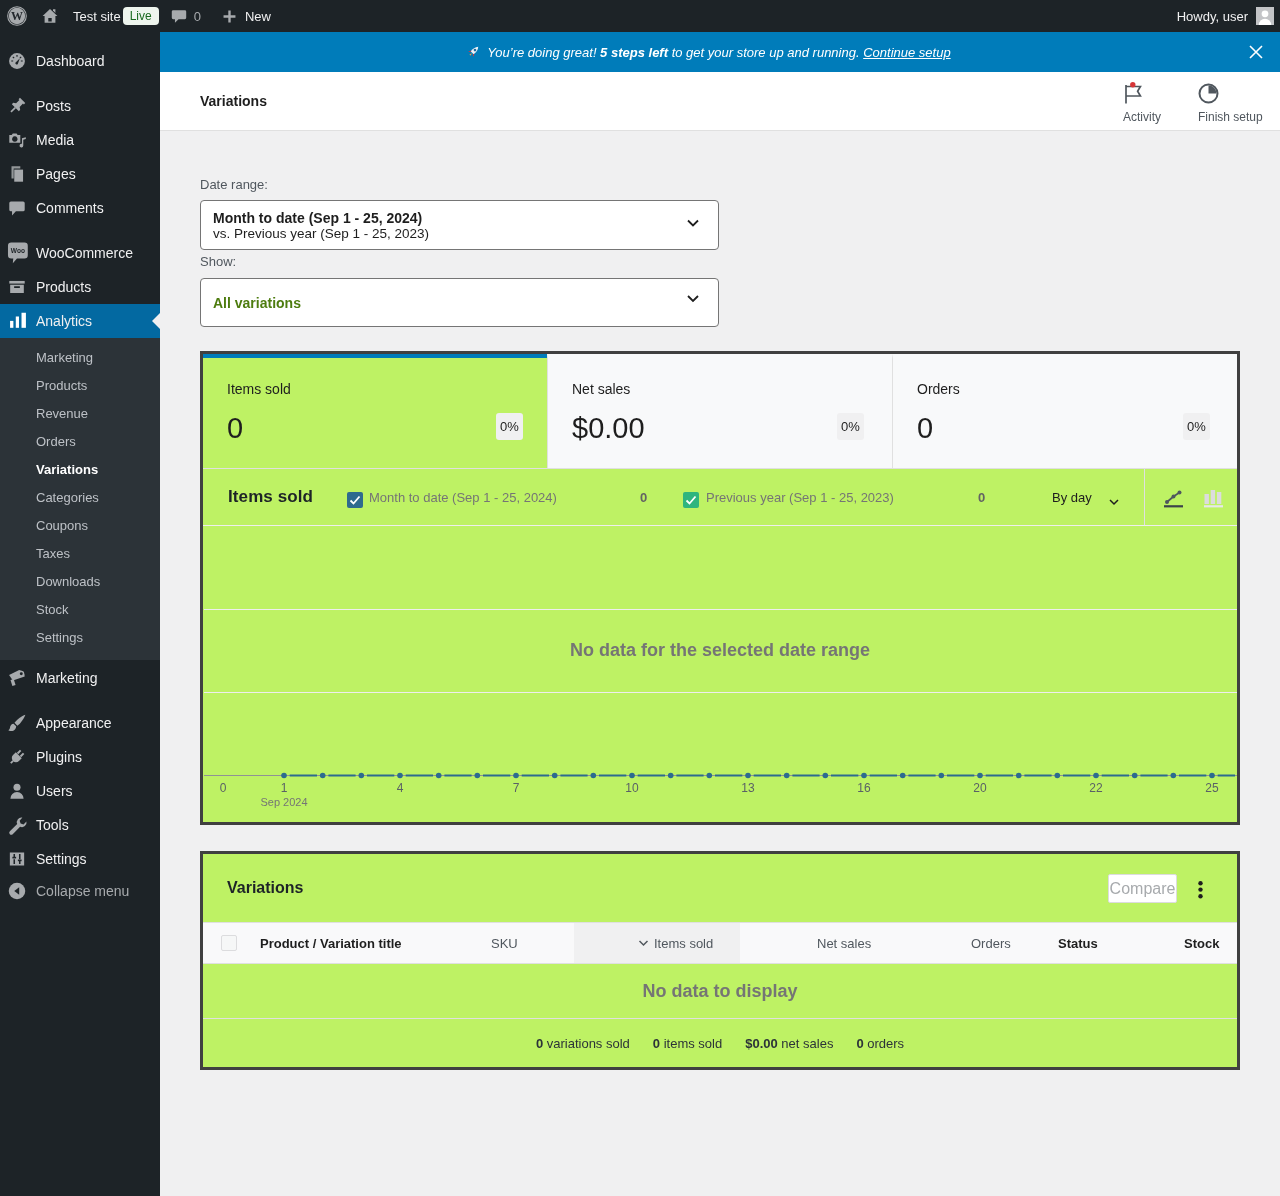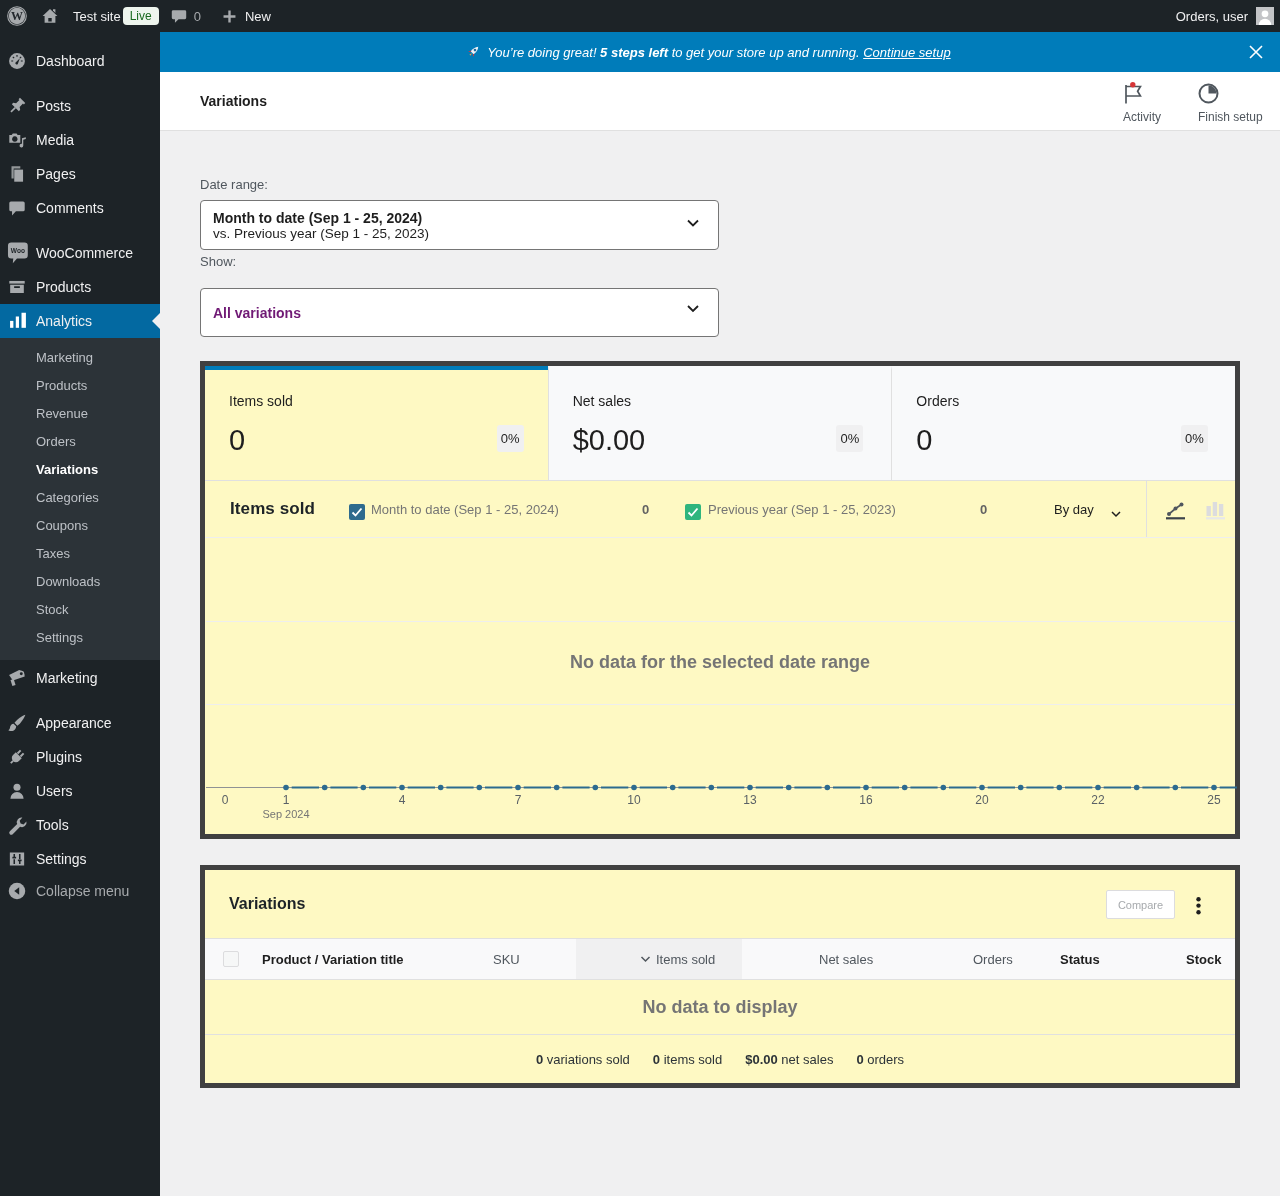--- a/index.html
+++ b/index.html
@@ -32,21 +32,21 @@
 #banner .close { position:absolute; right:13px; top:9px; }
 #pageheader { height:59px; background:#fff; border-bottom:1px solid #e0e0e0; position:relative; }
 #pageheader h1 { font-size:14px; font-weight:bold; color:#1e1e1e; position:absolute; left:40px; top:50%; transform:translateY(-50%); }
 .hdr-act { position:absolute; top:11px; text-align:left; color:#50575e; font-size:12px; }
 .hdr-act .lbl { margin-top:3px; }
 #main { padding:0 40px; }
 label.toplabel { display:block; font-size:13px; color:#50575e; }
 .selectbox { background:#fff; border:1px solid #757575; border-radius:4px; position:relative; width:519px; }
 .selectbox .chev { position:absolute; right:16px; top:50%; transform:translateY(-50%); }
 
-.card { background:#fef9c3; border:5px solid #404040; }
+.card { background:#bef264; border:3px solid #404040; }
 #statcard { margin-top:24px; width:1040px; }
 #tabs { display:flex; height:115px; border-bottom:1px solid #e0e0e0; }
 .tab { flex:1; position:relative; padding:23px 24px 0 24px; }
 .tab.active { border-top:4px solid #007cba; }
 .tab.inactive { background:#f8f9fa; border-left:1px solid #e0e0e0; border-top:4px solid transparent; }
 .tab .t-title { font-size:14px; color:#1e1e1e; }
 .tab .t-num { font-size:29px; color:#1e1e1e; margin-top:15px; }
 .tab .t-pct { position:absolute; right:24px; top:55px; background:#f0f0f1; color:#1e1e1e; font-size:13px; width:27px; height:27px; line-height:27px; text-align:center; border-radius:3px; }
 #chart-head { height:57px; border-bottom:1px solid #eeeeee; display:flex; align-items:center; position:relative; }
 #chart-head .ch-title { font-size:17px; font-weight:bold; color:#1d2327; margin-left:25px; letter-spacing:0.1px; }
@@ -54,21 +54,21 @@
 #chart-body { height:296px; position:relative; }
 .gridline { position:absolute; left:1px; right:0; height:1px; background:#eeeeee; }
 #nodata1 { position:absolute; left:0; right:0; top:114px; text-align:center; font-size:18px; font-weight:bold; color:#757575; }
 #axisline { position:absolute; left:1px; right:0; top:249px; height:1px; background:#8f9294; }
 #xlabels { position:absolute; left:0; top:255px; width:100%; font-size:12px; color:#5a6166; }
 #xlabels span { position:absolute; transform:translateX(-50%); }
 
 #tablecard { margin-top:26px; margin-bottom:0; width:1040px; }
 #tc-head { height:68px; position:relative; }
 #tc-head h2 { position:absolute; left:24px; top:50%; transform:translateY(-50%); font-size:16px; color:#1d2327; }
-#btn-compare { position:absolute; right:60px; top:20px; width:69px; height:29px; border:1px solid #dcdcde; color:#a7aaad; background:#fff; font-size:11px; border-radius:2px; font-family:inherit; text-align:center; }
+#btn-compare { position:absolute; right:60px; top:20px; width:69px; height:29px; border:1px solid #dcdcde; color:#a7aaad; background:#fff; font-size:16px; border-radius:2px; font-family:inherit; text-align:center; }
 #kebab { position:absolute; right:34px; top:27px; }
 #thead { height:42px; background:#f9f9fa; border-top:1px solid #e0e0e0; border-bottom:1px solid #e0e0e0; position:relative; font-size:13px; color:#50575e; }
 #thead .th { position:absolute; top:50%; transform:translateY(-50%); }
 #sortcell { position:absolute; left:371px; width:166px; top:0; bottom:0; background:#f0f0f1; }
 #nodata2 { height:55px; line-height:55px; text-align:center; font-size:18px; font-weight:bold; color:#757575; border-bottom:1px solid #e0e0e0; }
 #tsummary { height:48px; display:flex; align-items:center; justify-content:center; font-size:13px; color:#2c3338; gap:23px; }
 </style>
 </head>
 <body>
 <div id="adminbar">
@@ -95,21 +95,21 @@
       <span id="ab-count">0</span>
     </div>
     <div class="item" style="padding-left:12px;">
       <svg class="ab-icon" viewBox="0 0 20 20" style="width:17px;height:17px;">
           <path fill="#a7aaad" d="M8.6 3 h2.8 v5.6 H17 v2.8 h-5.6 V17 H8.6 v-5.6 H3 V8.6 h5.6 Z"></path>
         </svg>
       <span style="margin-left:7px;">New</span>
     </div>
   </div>
   <div class="right">
-    <span>Orders, user</span>
+    <span>Howdy, user</span>
     <span style="display:inline-block;width:18px;height:18px;background:#c3c4c7;position:relative;overflow:hidden;">
       <svg viewBox="0 0 16 16" width="18" height="18">
           <circle cx="8" cy="6" r="3" fill="#fff"></circle>
           <path d="M2.5 16 a5.5 5.5 0 0 1 11 0 Z" fill="#fff"></path>
         </svg>
     </span>
   </div>
 </div>
 <div id="sidebar">
   <div style="height:12px;"></div>
@@ -286,21 +286,21 @@
     <div style="height:46px;"></div>
     <label class="toplabel">Date range:</label>
     <div class="selectbox" style="margin-top:8px; height:50px; padding:9px 16px 0 12px;">
       <div style="font-size:14px; font-weight:bold; color:#1e1e1e;">Month to date (Sep 1 - 25, 2024)</div>
       <div style="font-size:13.5px; color:#1e1e1e; margin-top:0;">vs. Previous year (Sep 1 - 25, 2023)</div>
       <span class="chev"><svg width="18" height="18" viewBox="0 0 18 18">
             <path d="M4 6.5 L9 11.5 L14 6.5" fill="none" stroke="#1e1e1e" stroke-width="1.8"></path>
           </svg></span>
     </div>
     <label class="toplabel" style="margin-top:4px;">Show:</label>
-    <div class="selectbox" style="margin-top:19px; height:49px; line-height:49px; padding-left:12px; font-size:14px; font-weight:bold; color:#701a75;">
+    <div class="selectbox" style="margin-top:9px; height:49px; line-height:49px; padding-left:12px; font-size:14px; font-weight:bold; color:#4d7c0f;">
       All variations
       <span class="chev"><svg width="18" height="18" viewBox="0 0 18 18">
             <path d="M4 6.5 L9 11.5 L14 6.5" fill="none" stroke="#1e1e1e" stroke-width="1.8"></path>
           </svg></span>
     </div>
     <div class="card" id="statcard">
       <div id="tabs">
         <div class="tab active">
           <div class="t-title">Items sold</div>
           <div class="t-num">0</div>

